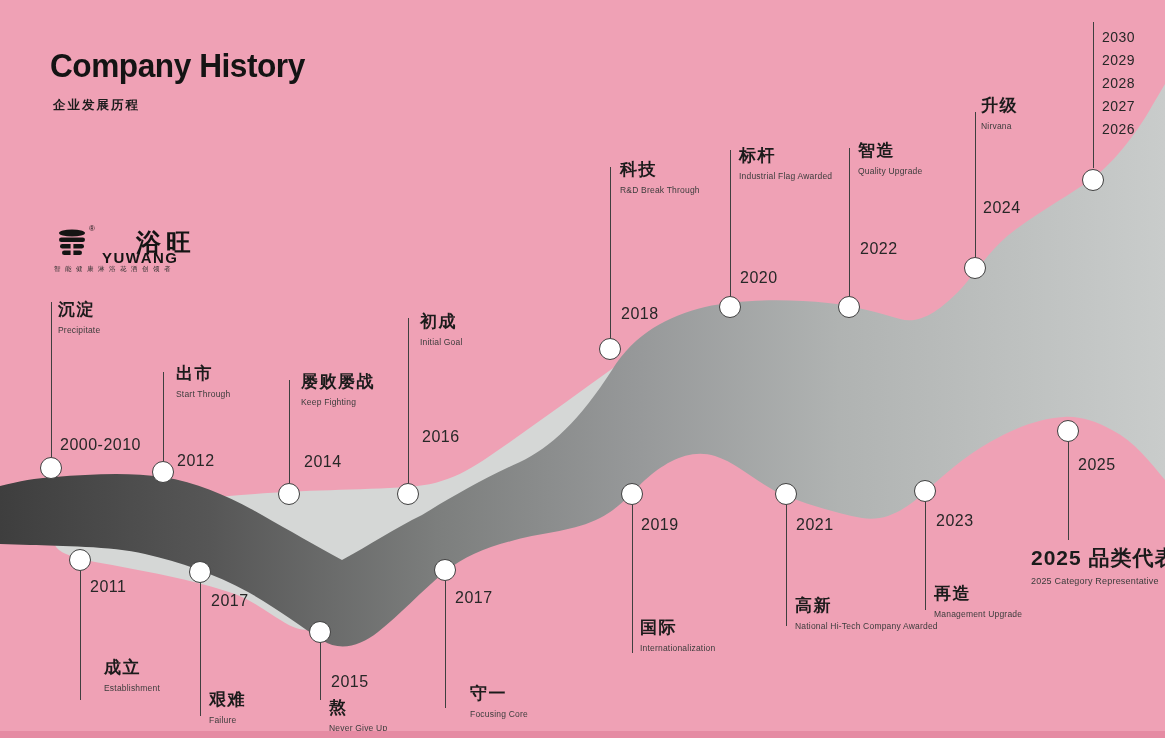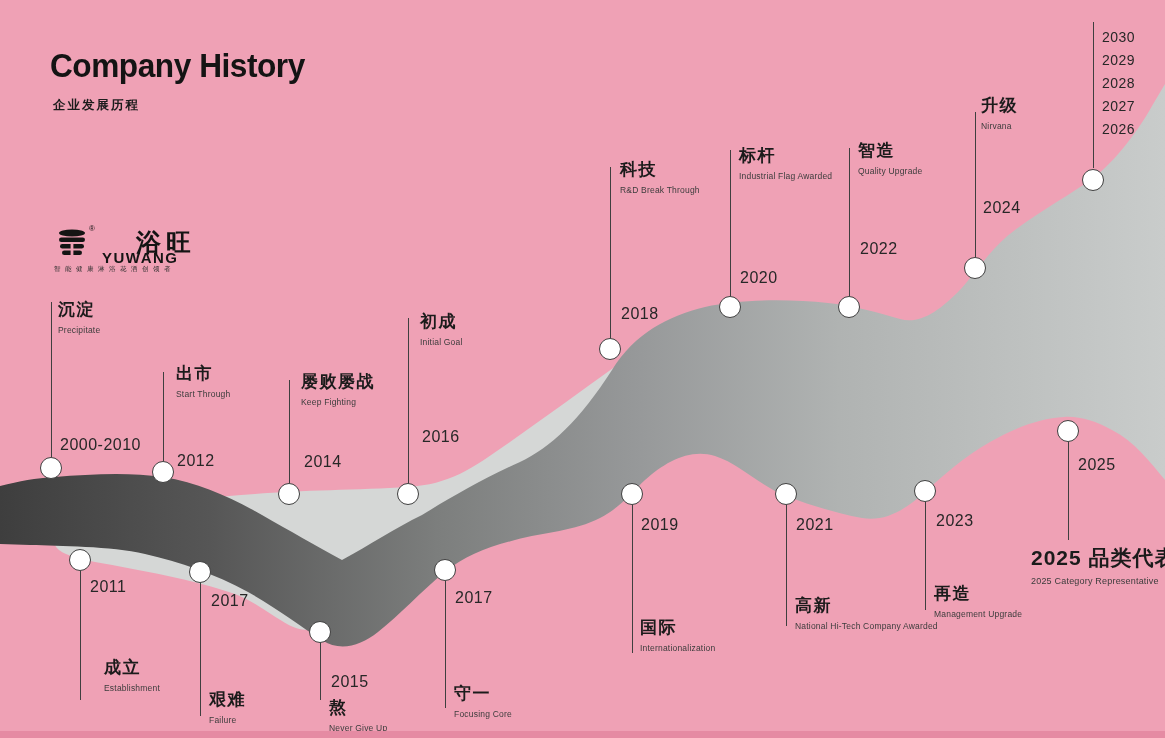--- a/index.html
+++ b/index.html
@@ -185,21 +185,21 @@
         <div class="year" style="left: 422px; top: 428px;">2016</div>
         <div class="label" style="left: 420px; top: 310px;">
           <div class="zh">初成</div>
           <div class="en">Initial Goal</div>
         </div>
       </div>
       <div class="event">
         <div class="stem" style="left: 444.5px; top: 581px; height: 127px;"></div>
         <div class="node" style="left: 434px; top: 559px;"></div>
         <div class="year" style="left: 455px; top: 589px;">2017</div>
-        <div class="label" style="left: 454px; top: 682px;">
+        <div class="label" style="left: 470px; top: 682px;">
           <div class="zh">守一</div>
           <div class="en">Focusing Core</div>
         </div>
       </div>
       <div class="event">
         <div class="stem" style="left: 609.5px; top: 167px; height: 171px;"></div>
         <div class="node" style="left: 599px; top: 338px;"></div>
         <div class="year" style="left: 621px; top: 305px;">2018</div>
         <div class="label" style="left: 620px; top: 158px;">
           <div class="zh">科技</div>

